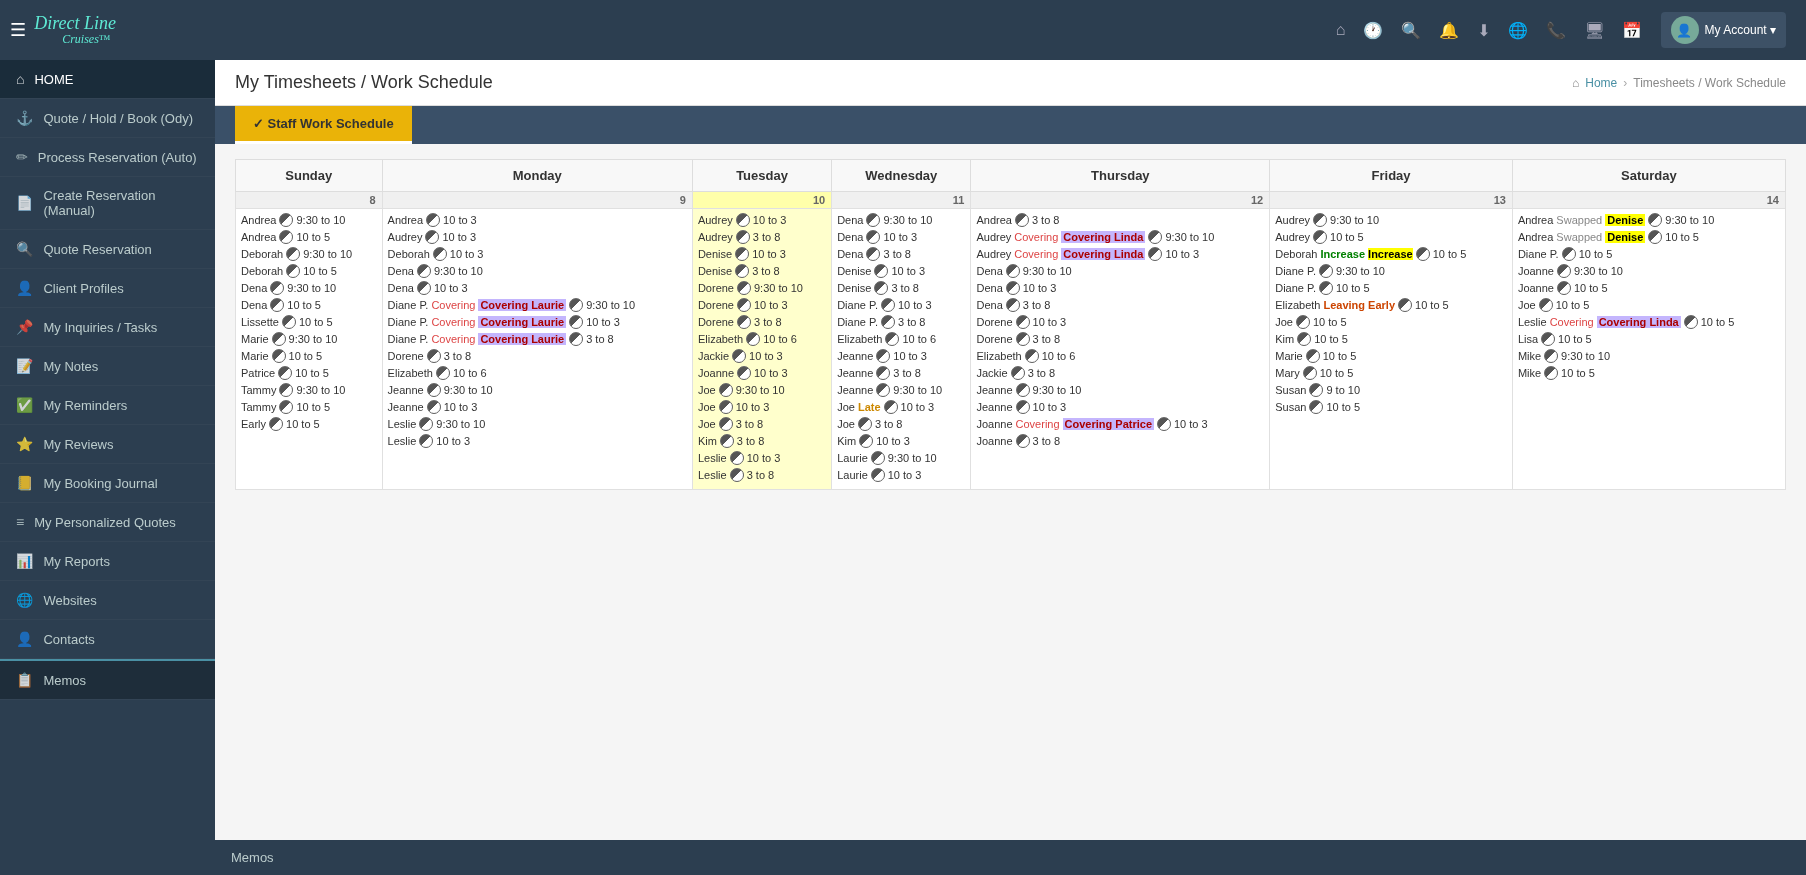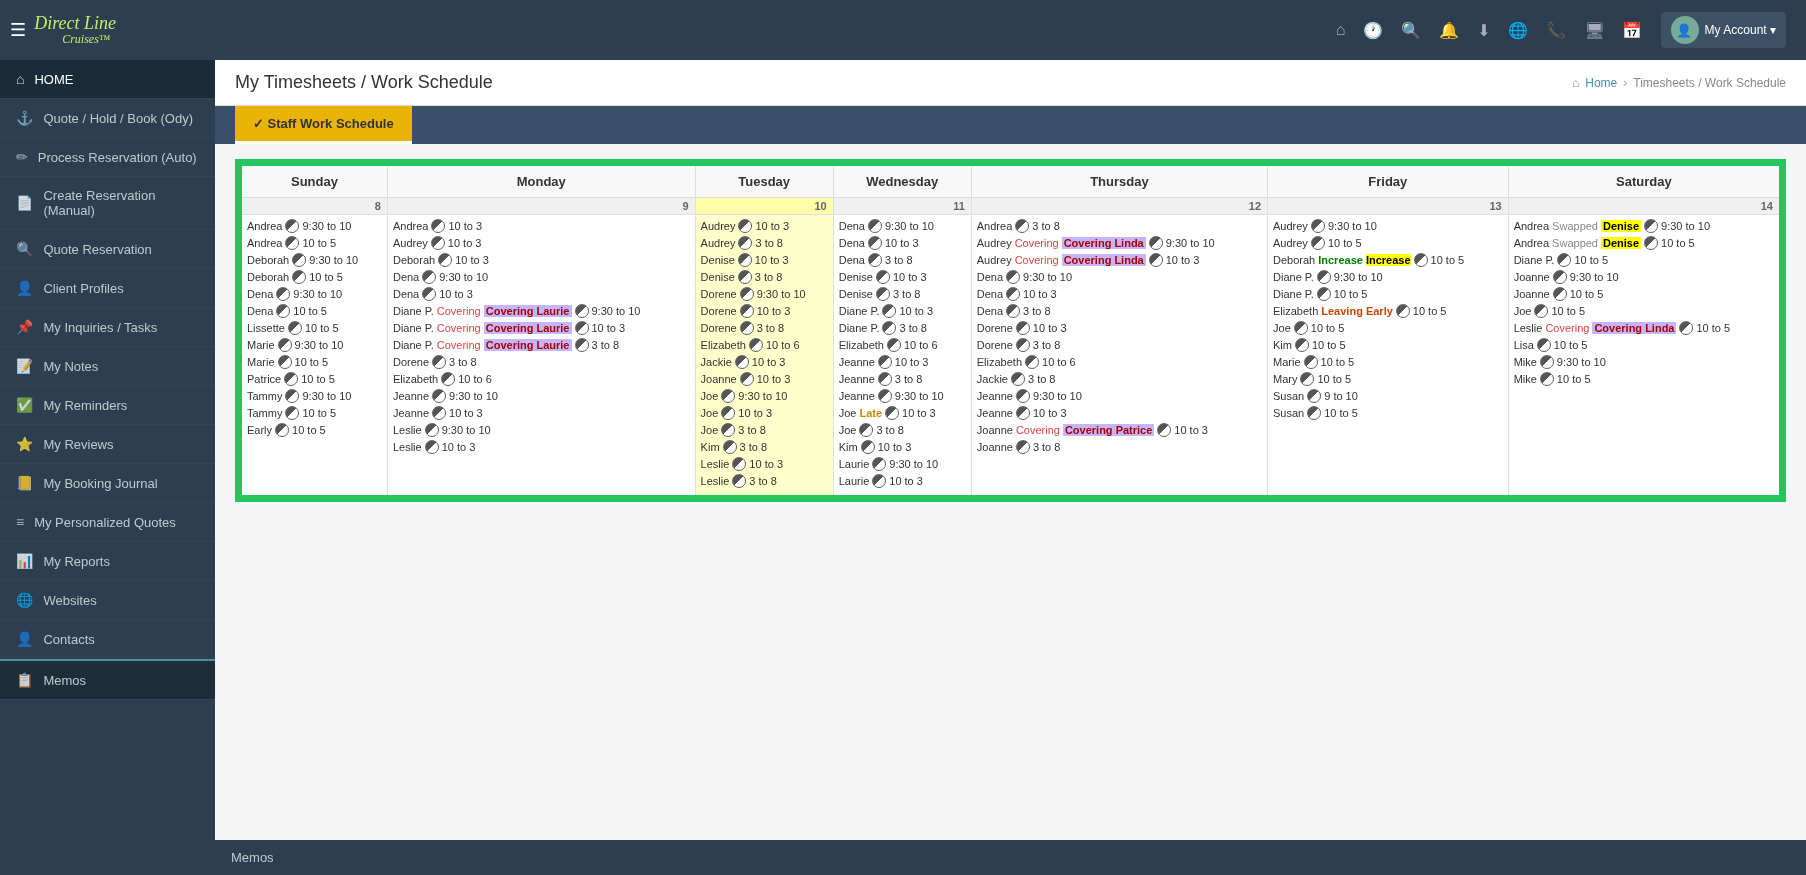--- a/index.html
+++ b/index.html
@@ -14,21 +14,21 @@
       padding: 0 10px;
       flex-shrink: 0;
     }
     .logo-area {
       width: 210px;
       display: flex;
       align-items: center;
       gap: 8px;
     }
     .logo-text {
-      color: #bef264;
+      color: #5eead4;
       font-style: italic;
       font-size: 18px;
       font-family: Georgia, serif;
       line-height: 1.1;
     }
     .logo-text span { display: block; font-size: 12px; margin-left: 28px; }
     .hamburger-icon { color: white; font-size: 18px; cursor: pointer; }
     .top-nav-icons {
       flex: 1;
       display: flex;
@@ -152,21 +152,21 @@
       color: #333;
     }
     .week-nav span { margin: 0 8px; }
     .nav-arrow { cursor: pointer; color: #4a90a4; font-weight: bold; }
 
     
     .schedule-table {
       width: 100%;
       border-collapse: collapse;
       background: white;
-      border: 7px solid #22c55e;
+      border: 1px solid #22c55e;
     }
     .schedule-table th {
       background: #f8f8f8;
       border: 1px solid #ddd;
       padding: 8px 5px;
       text-align: center;
       font-weight: bold;
       font-size: 13px;
       color: #333;
     }

